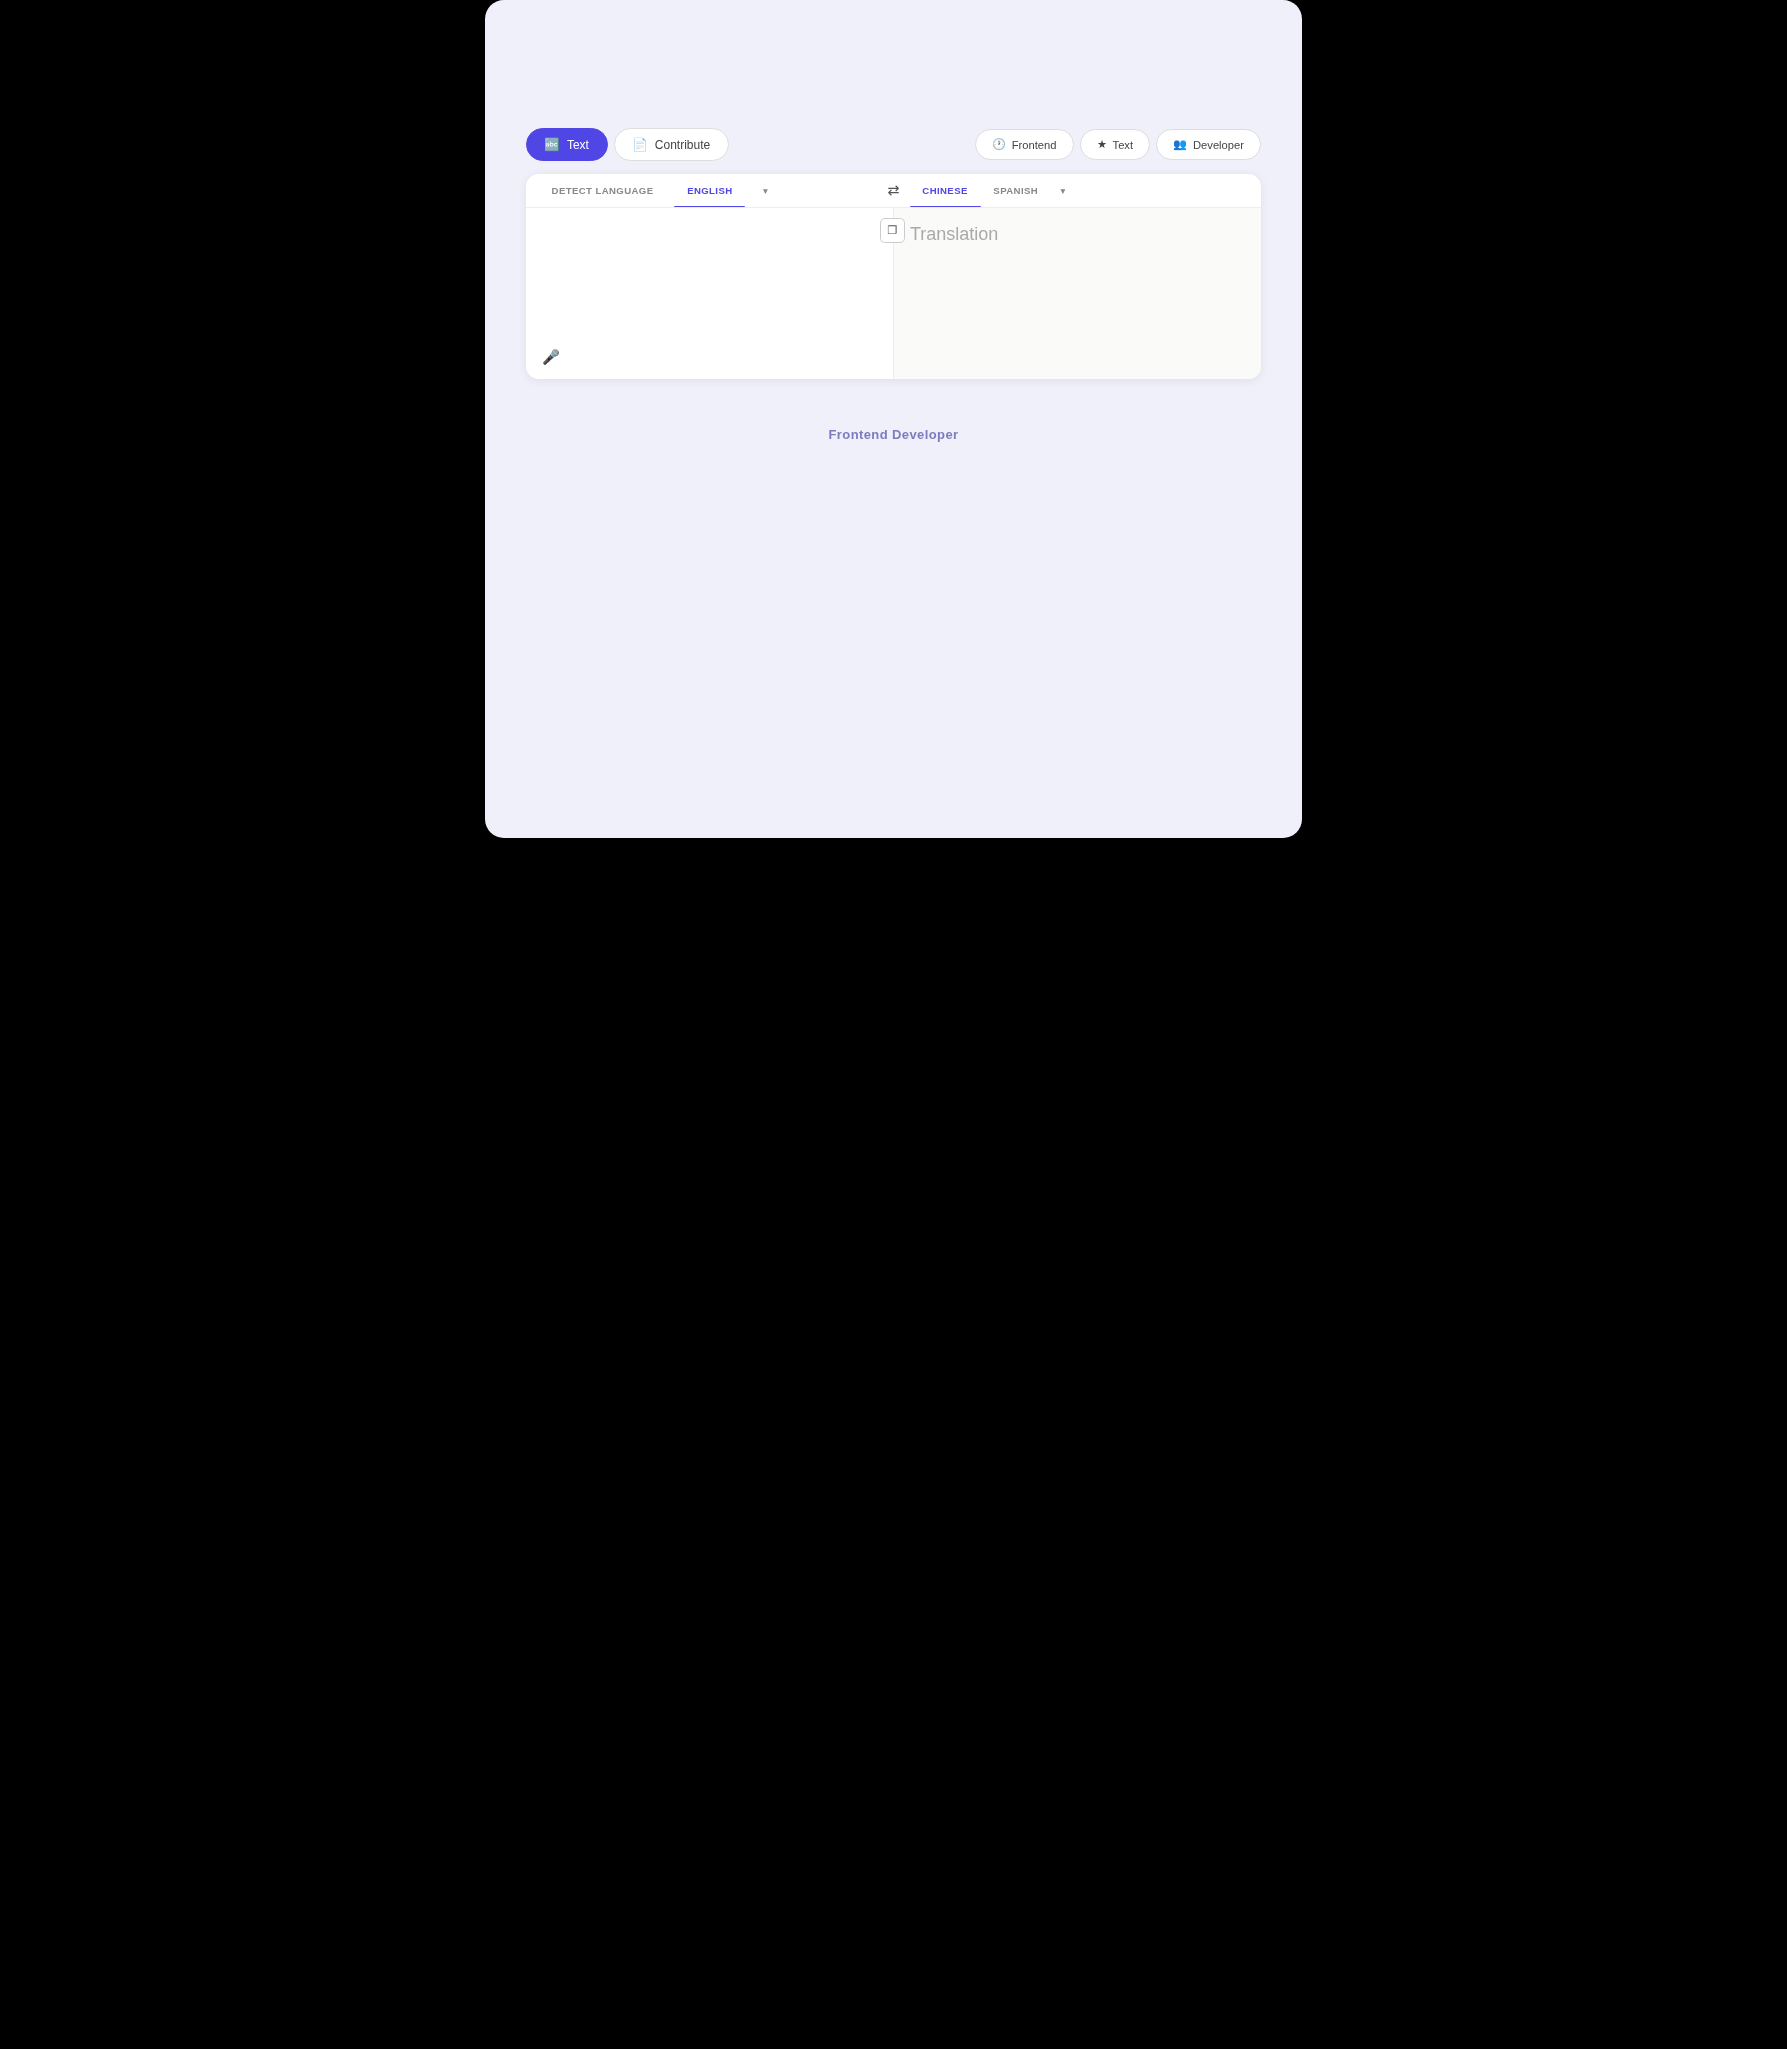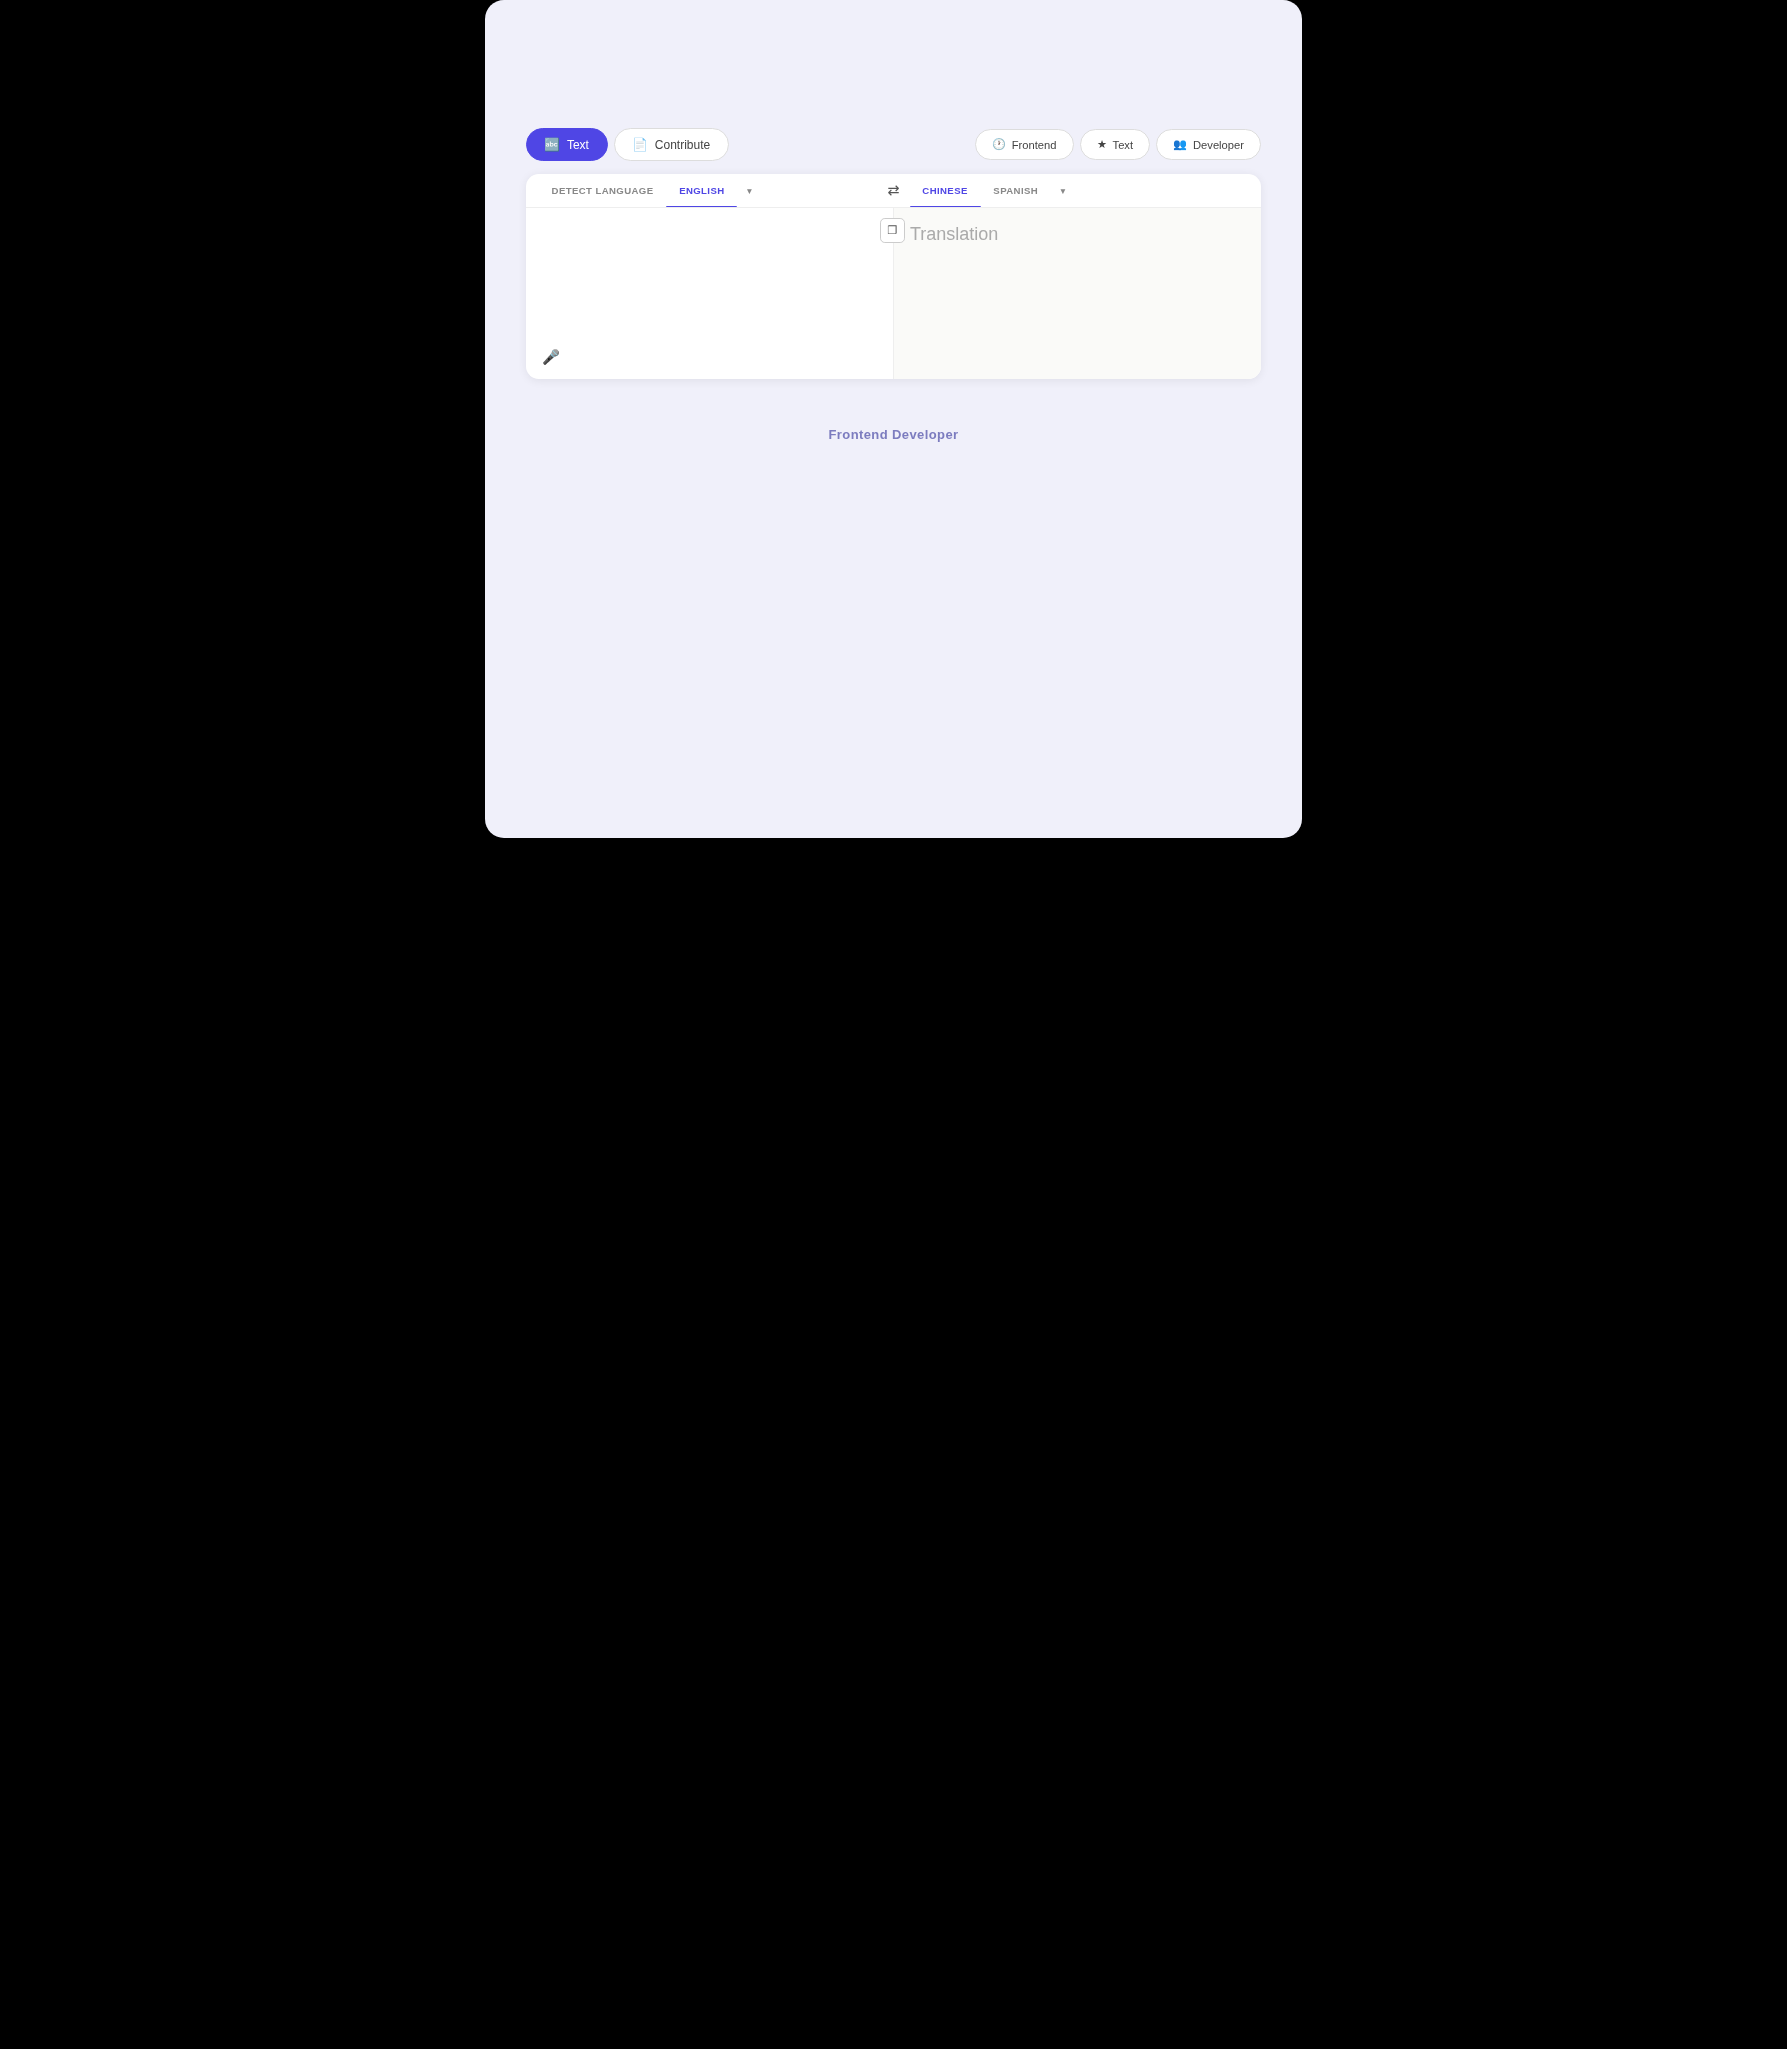--- a/index.html
+++ b/index.html
@@ -98,21 +98,21 @@
       display: flex;
       align-items: center;
       border-bottom: 0.8px solid #eee;
       padding: 0 12.8px;
     }
 
     .lang-bar-left {
       display: flex;
       align-items: center;
       flex: 1;
-      gap: 0;
+      gap: 8px;
       text-align: right;
     }
 
     .lang-option {
       padding: 11.2px 12.8px;
       font-size: 9.6px;
       font-weight: 600;
       letter-spacing: 0.4px;
       color: #888;
       cursor: pointer;

